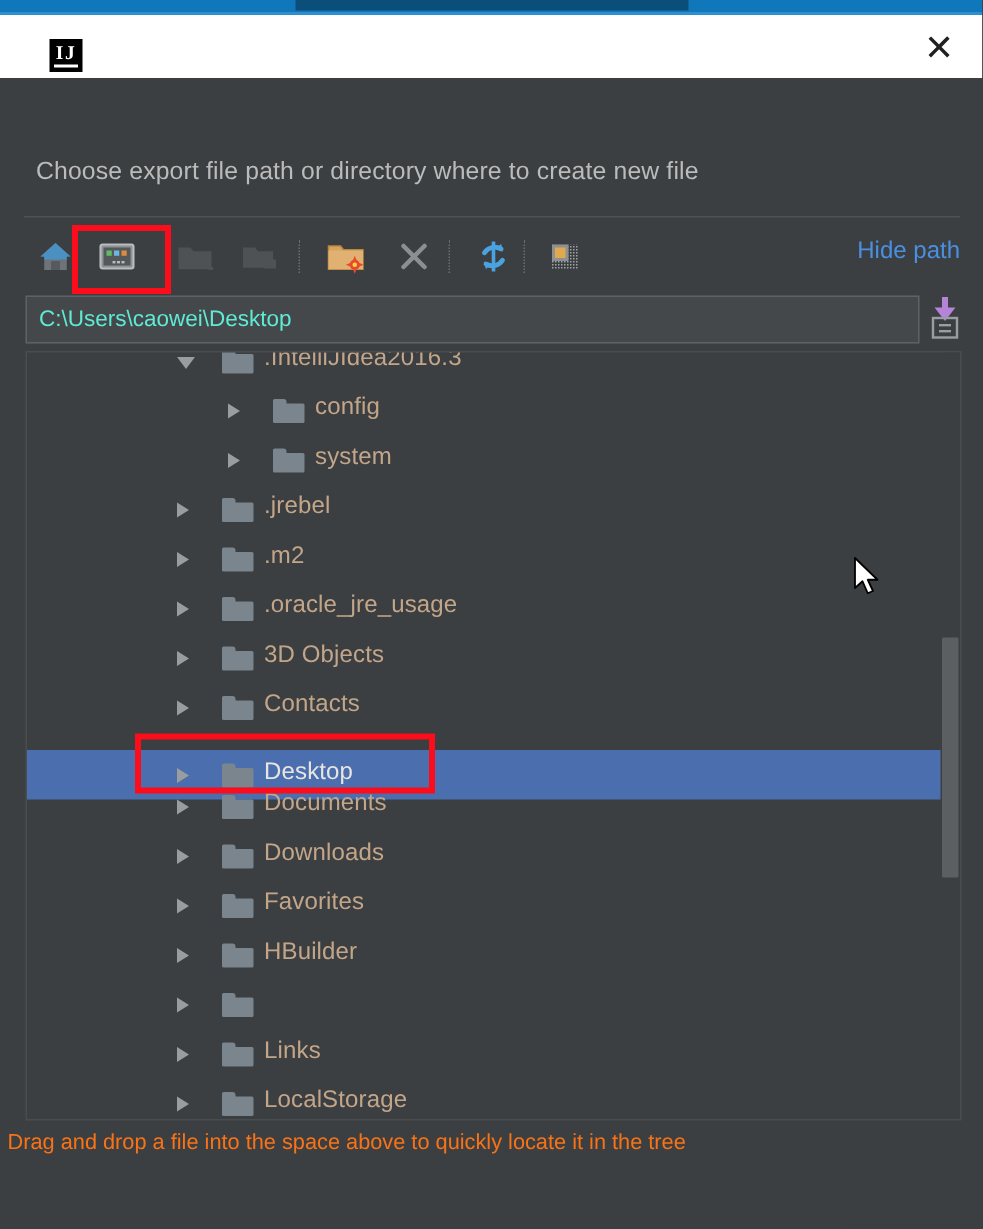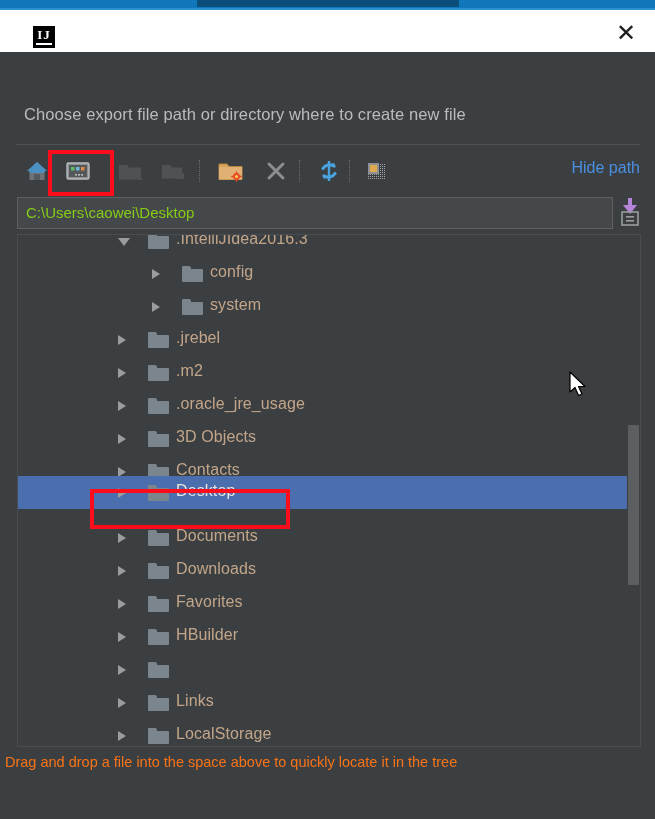--- a/index.html
+++ b/index.html
@@ -148,21 +148,21 @@
     left: 17px; top: 105px;
     width: 596px; height: 32px;
     background: #45484a;
     border: 1px solid #5e6163;
     box-sizing: border-box;
   }
   .path-text {
     position: absolute;
     left: 8px; top: 6px;
     font-size: 15px;
-    color: #84cc16;
+    color: #5eead4;
   }
   .save-icon {
     position: absolute;
     left: 618px; top: 104px;
     width: 24px; height: 33px;
     cursor: pointer;
   }
 
   
   .tree-panel {
@@ -484,21 +484,21 @@
             <div class="tree-label" style="left: 158px;">3D Objects</div>
           </div>
           <div class="tree-row" style="top: 220px;">
             <div class="arrow" style="left: 100px;"></div>
             <div class="folder" style="left: 130px;">
               <div class="tab"></div>
               <div class="body"></div>
             </div>
             <div class="tree-label" style="left: 158px;">Contacts</div>
           </div>
-          <div class="tree-row selected" style="top: 241px;">
+          <div class="tree-row selected" style="top: 265px;">
             <div class="arrow" style="left: 100px;"></div>
             <div class="folder" style="left: 130px;">
               <div class="tab"></div>
               <div class="body"></div>
             </div>
             <div class="tree-label" style="left: 158px;">Desktop</div>
           </div>
           <div class="tree-row" style="top: 286px;">
             <div class="arrow" style="left: 100px;"></div>
             <div class="folder" style="left: 130px;">

